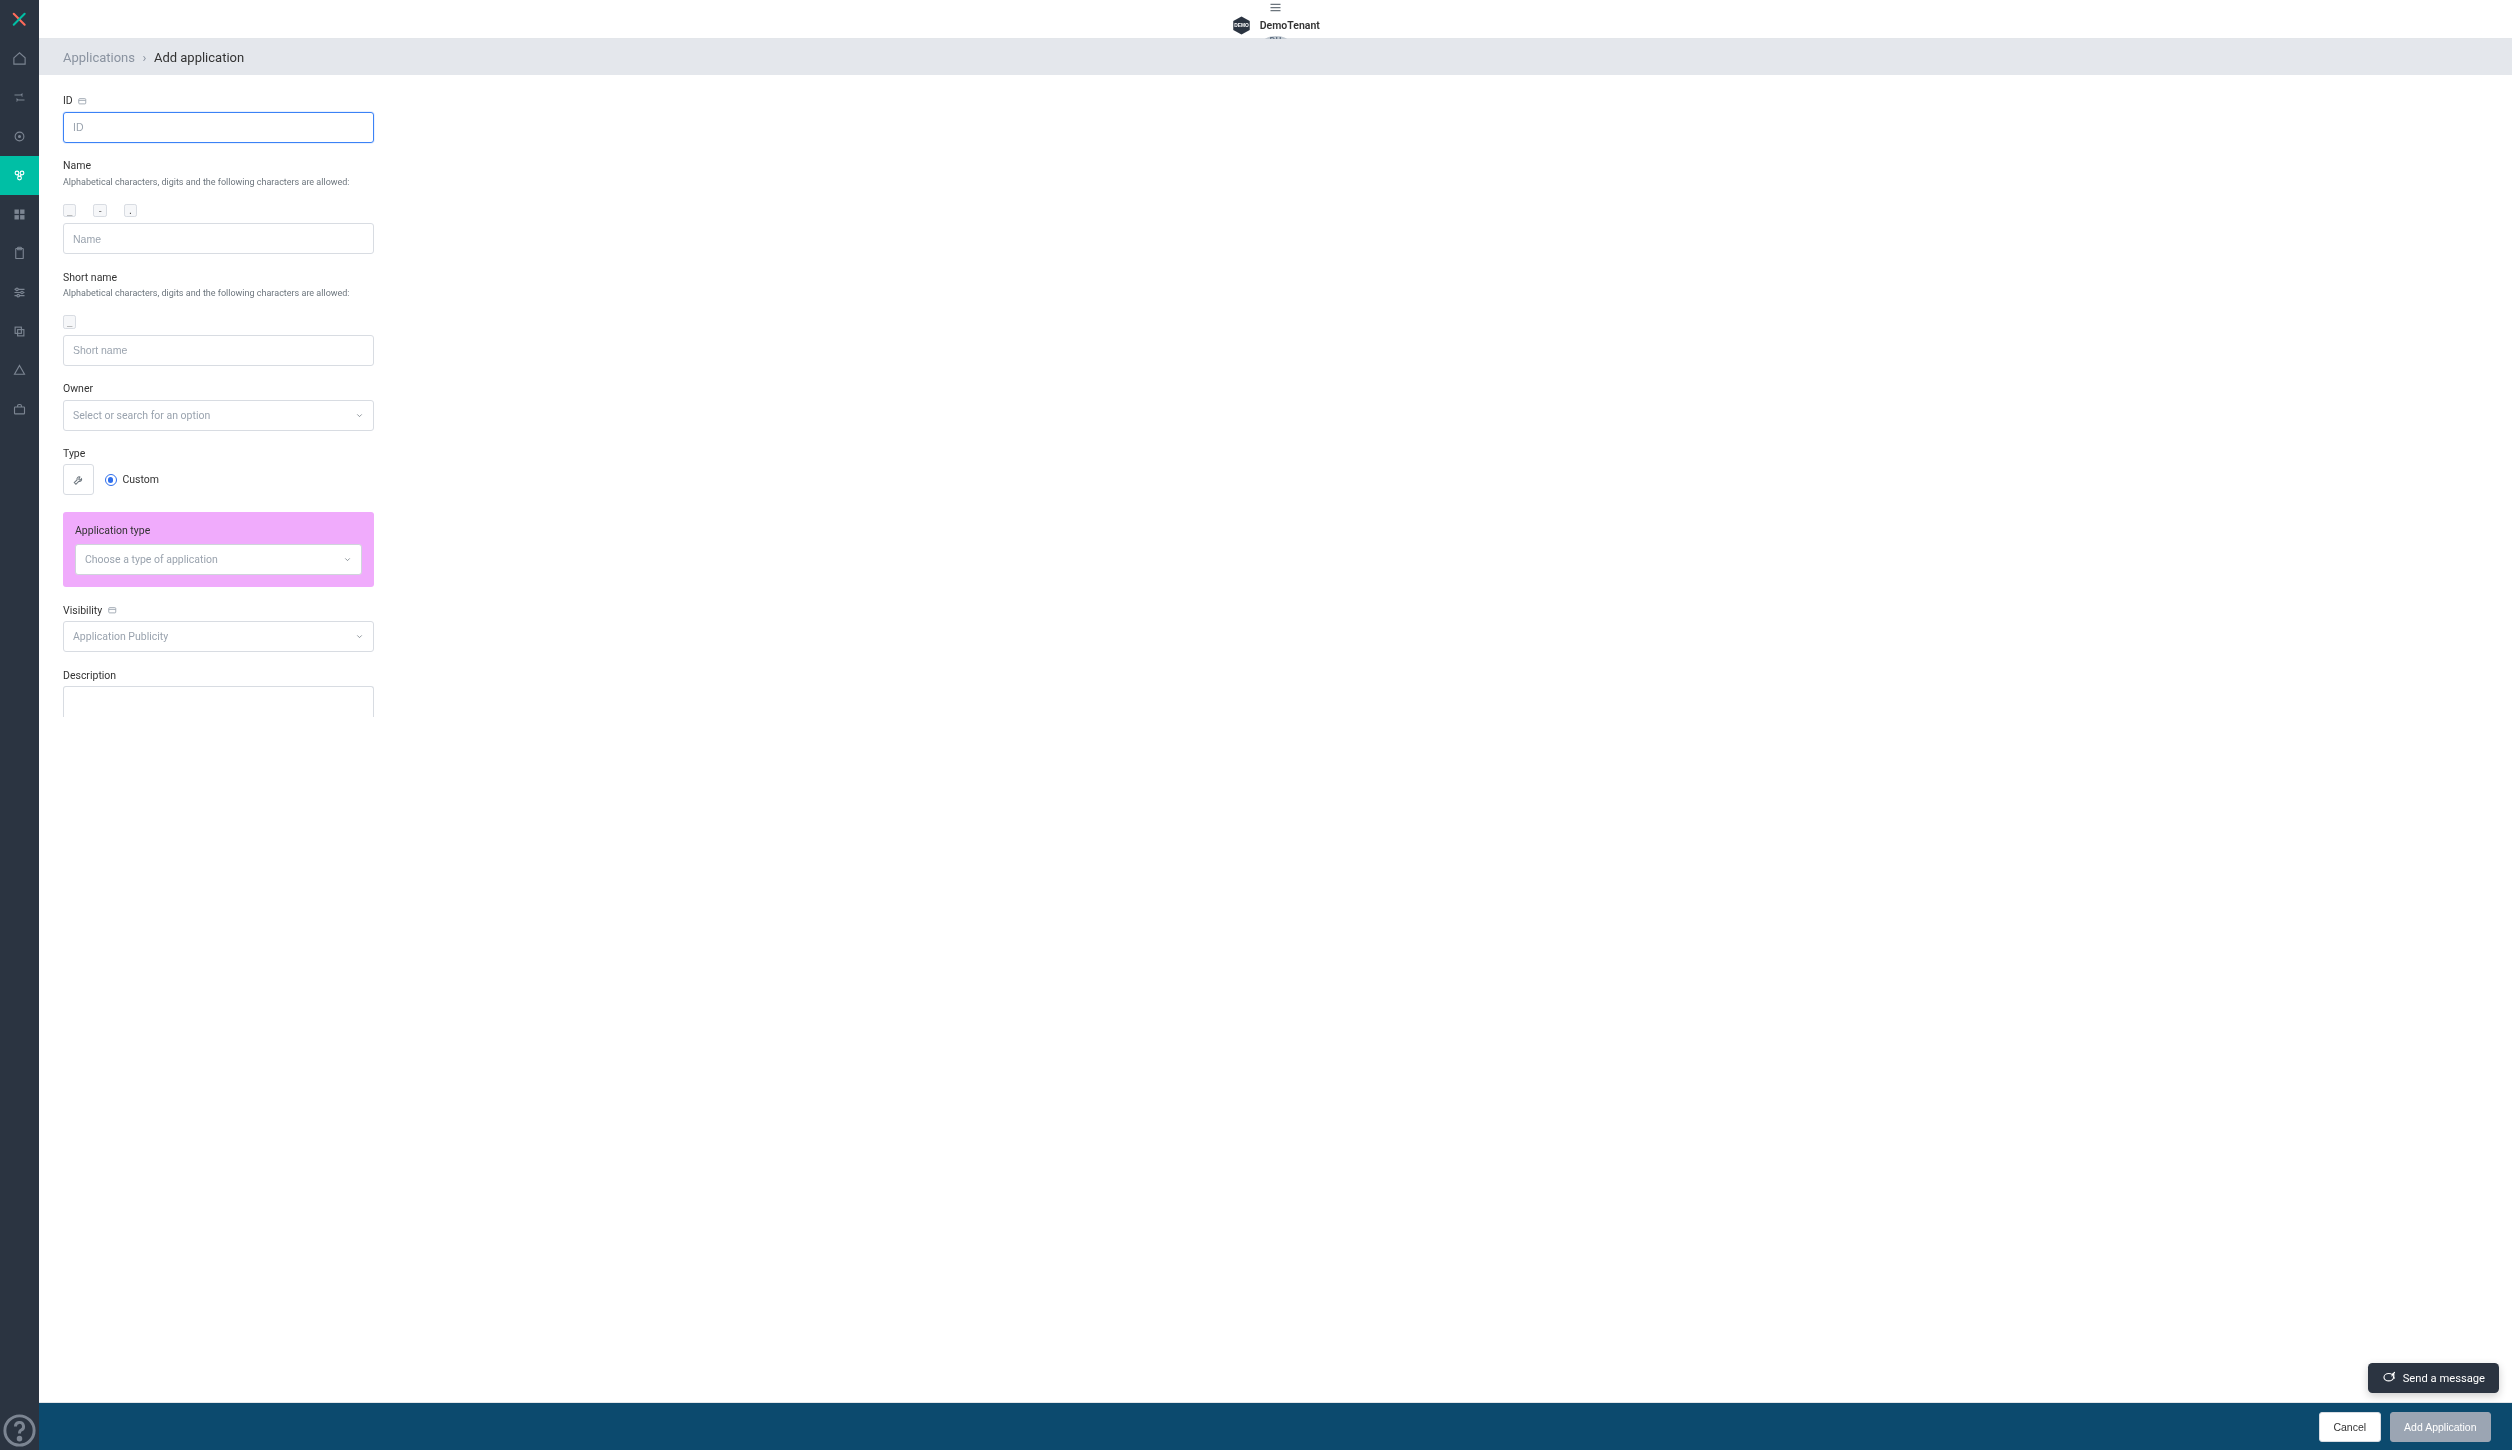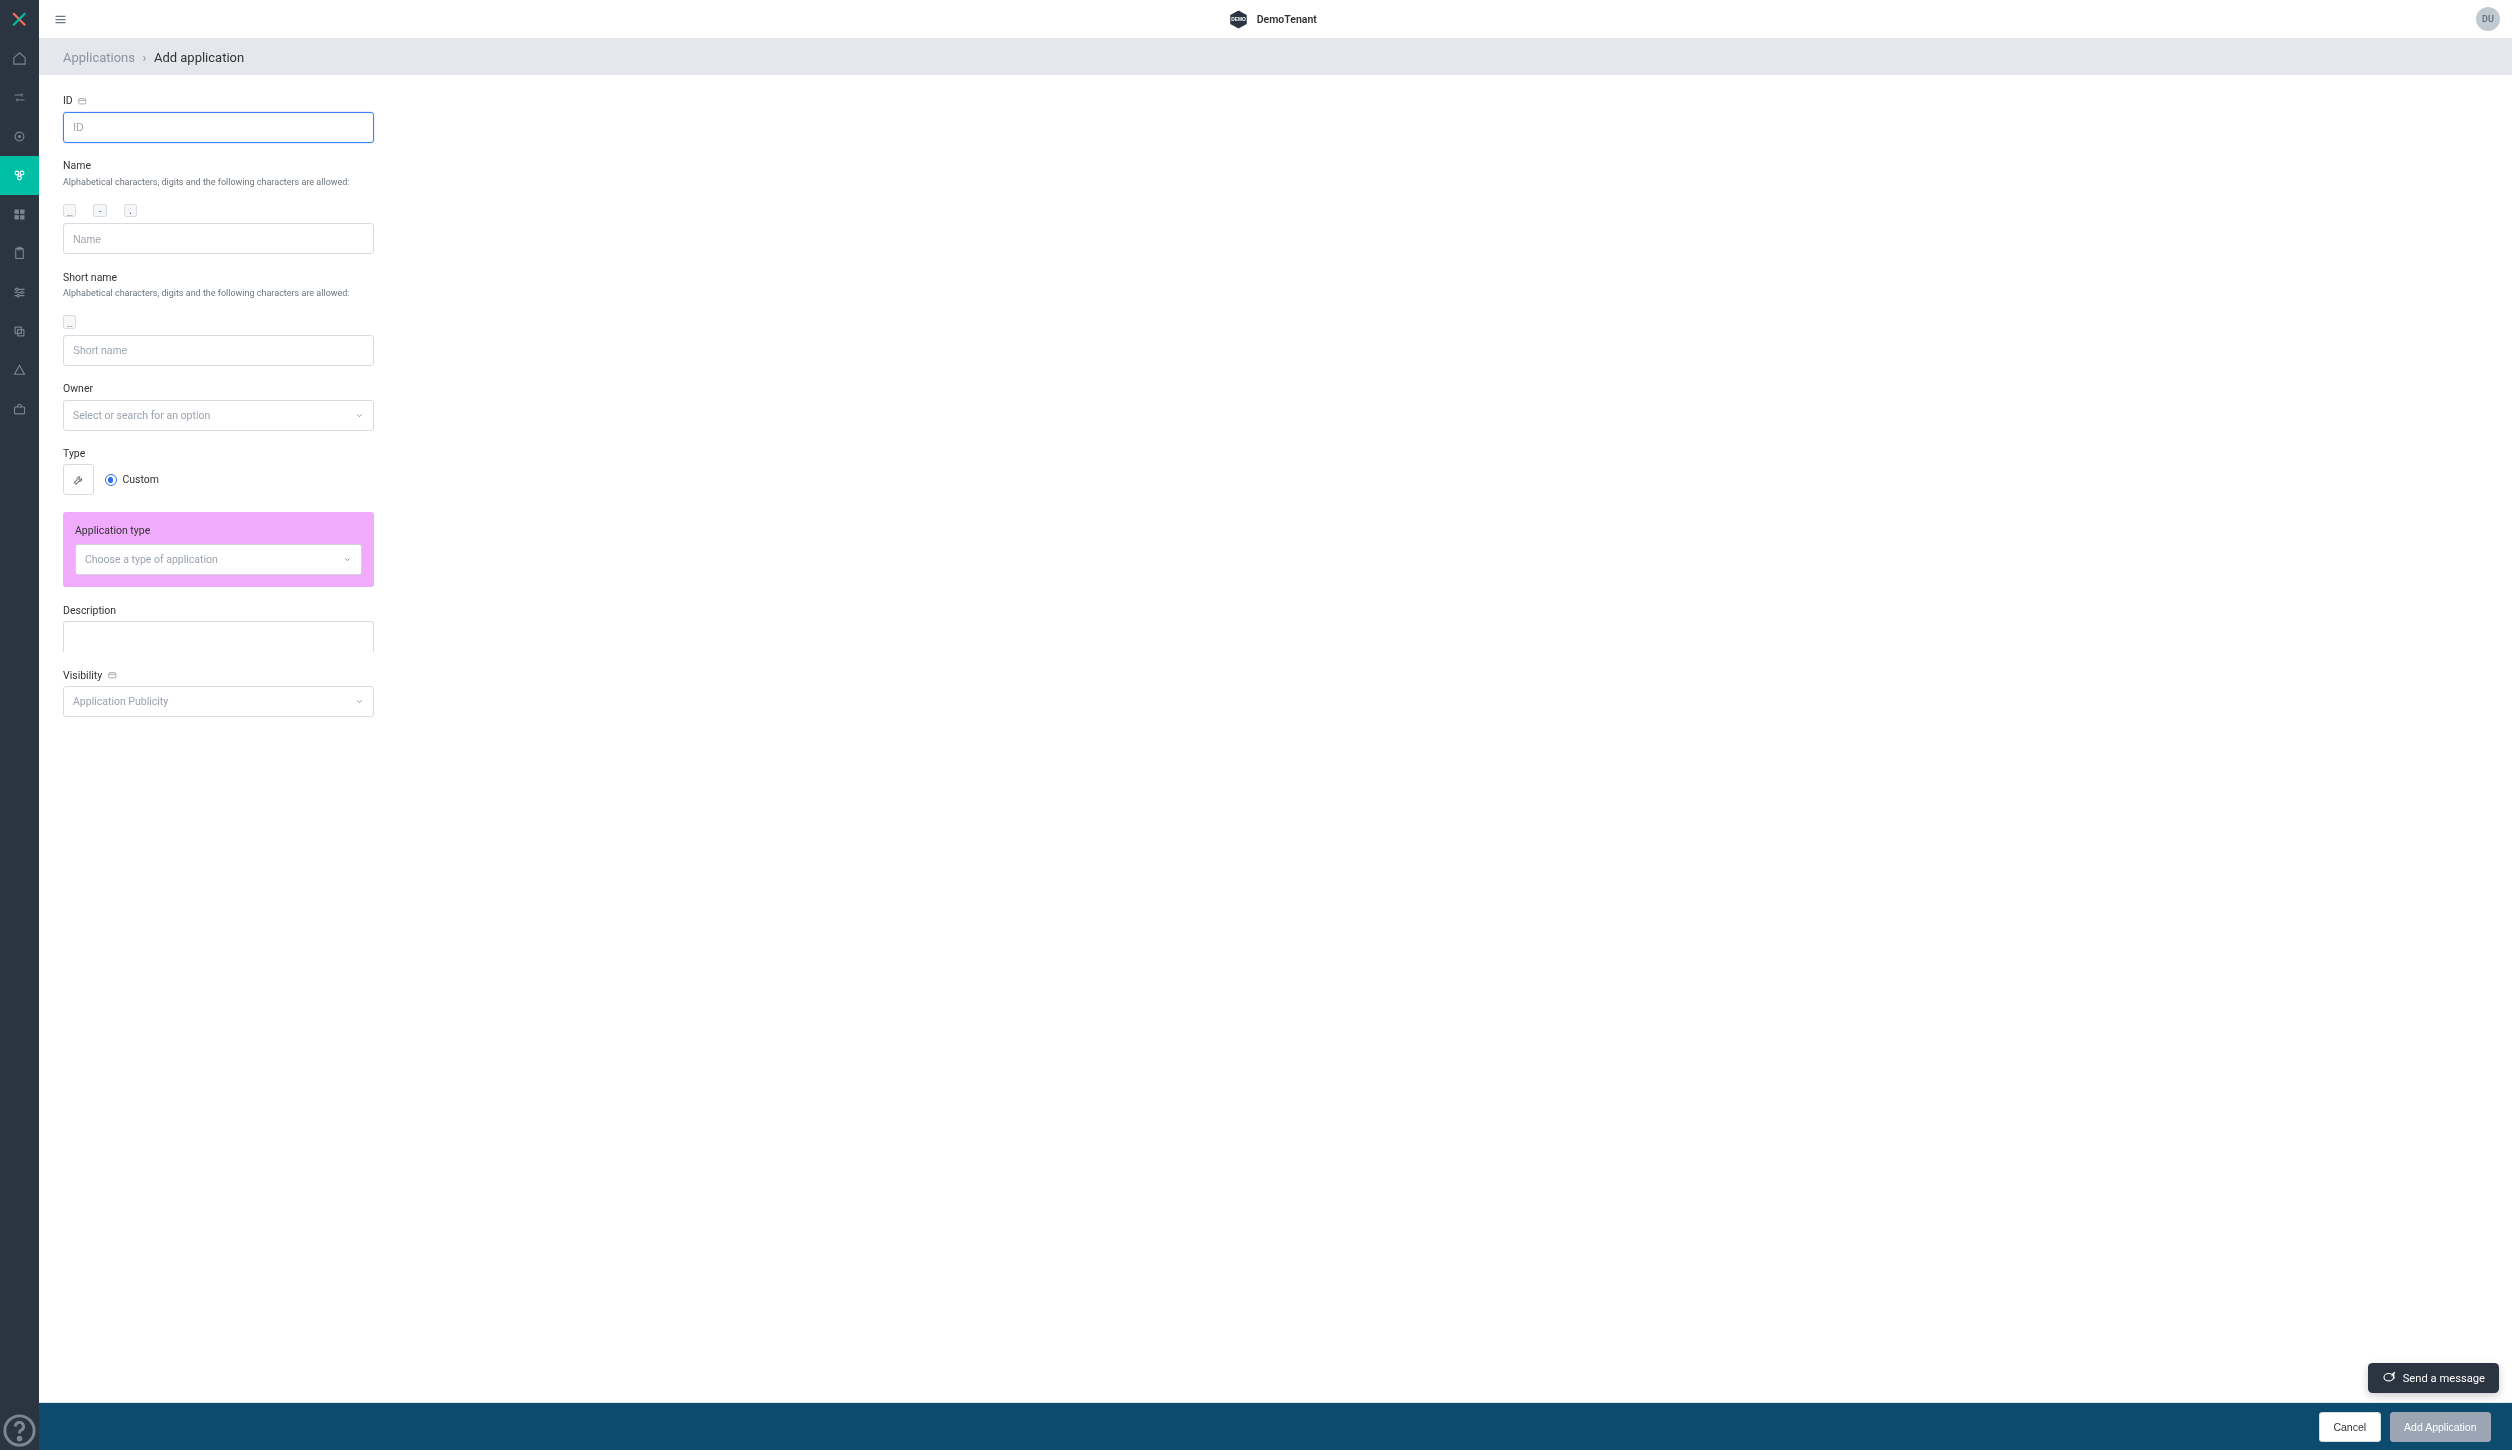--- a/index.html
+++ b/index.html
@@ -68,23 +68,24 @@
     min-width: 0;
     position: relative;
   }
 
   
   .topbar {
     height: 39px;
     border-bottom: 0.7px solid #e3e6ea;
     display: flex;
     align-items: center;
-    padding: 0 12px;
+    padding: 0 24px;
     flex-shrink: 0;
     background: #fff;
+    flex-direction: column;
   }
   .hamburger {
     width: 18px; height: 18px;
     display: flex; align-items: center; justify-content: center;
     cursor: pointer;
     color: #6c757d;
   }
   .topbar-center {
     flex: 1;
     display: flex;
@@ -469,38 +470,38 @@
           <div class="field-label">Application type</div>
           <div class="select-box">
             <span>Choose a type of application</span>
             <svg class="chev" width="9" height="9" viewBox="0 0 24 24" fill="none" stroke="currentColor" stroke-width="2">
                 <path d="M6 9 L12 15 L18 9"></path>
               </svg>
           </div>
         </div>
 
         <div class="field">
-          <div class="field-label">Description</div>
-          <input class="text-input" type="text" style="border-bottom: none; border-radius: 3px 3px 0px 0px;">
-        </div>
-
-        <div class="field">
           <div class="field-label">
             <span>Visibility</span>
             <svg class="label-info-icon" viewBox="0 0 24 24" fill="none" stroke="currentColor" stroke-width="2">
               <rect x="4" y="6" width="16" height="12" rx="2"></rect>
                 <path d="M4 10 H20"></path>
             </svg>
           </div>
           <div class="select-box">
             <span>Application Publicity</span>
             <svg class="chev" width="9" height="9" viewBox="0 0 24 24" fill="none" stroke="currentColor" stroke-width="2">
                 <path d="M6 9 L12 15 L18 9"></path>
               </svg>
           </div>
+        </div>
+
+        <div class="field">
+          <div class="field-label">Description</div>
+          <input class="text-input" type="text" style="border-bottom: none; border-radius: 3px 3px 0px 0px;">
         </div>
 
       </div>
     </div>
 
     <div class="chat-fab">
       <svg viewBox="0 0 24 24" fill="none" stroke="currentColor" stroke-width="2">
         <path d="M21 12 a8 5.5 0 1 1 -3 4.3 L21 20 z" transform="scale(1,-1) translate(0,-24)"></path>
         <ellipse cx="12" cy="11" rx="8.5" ry="6.5"></ellipse>
       </svg>

